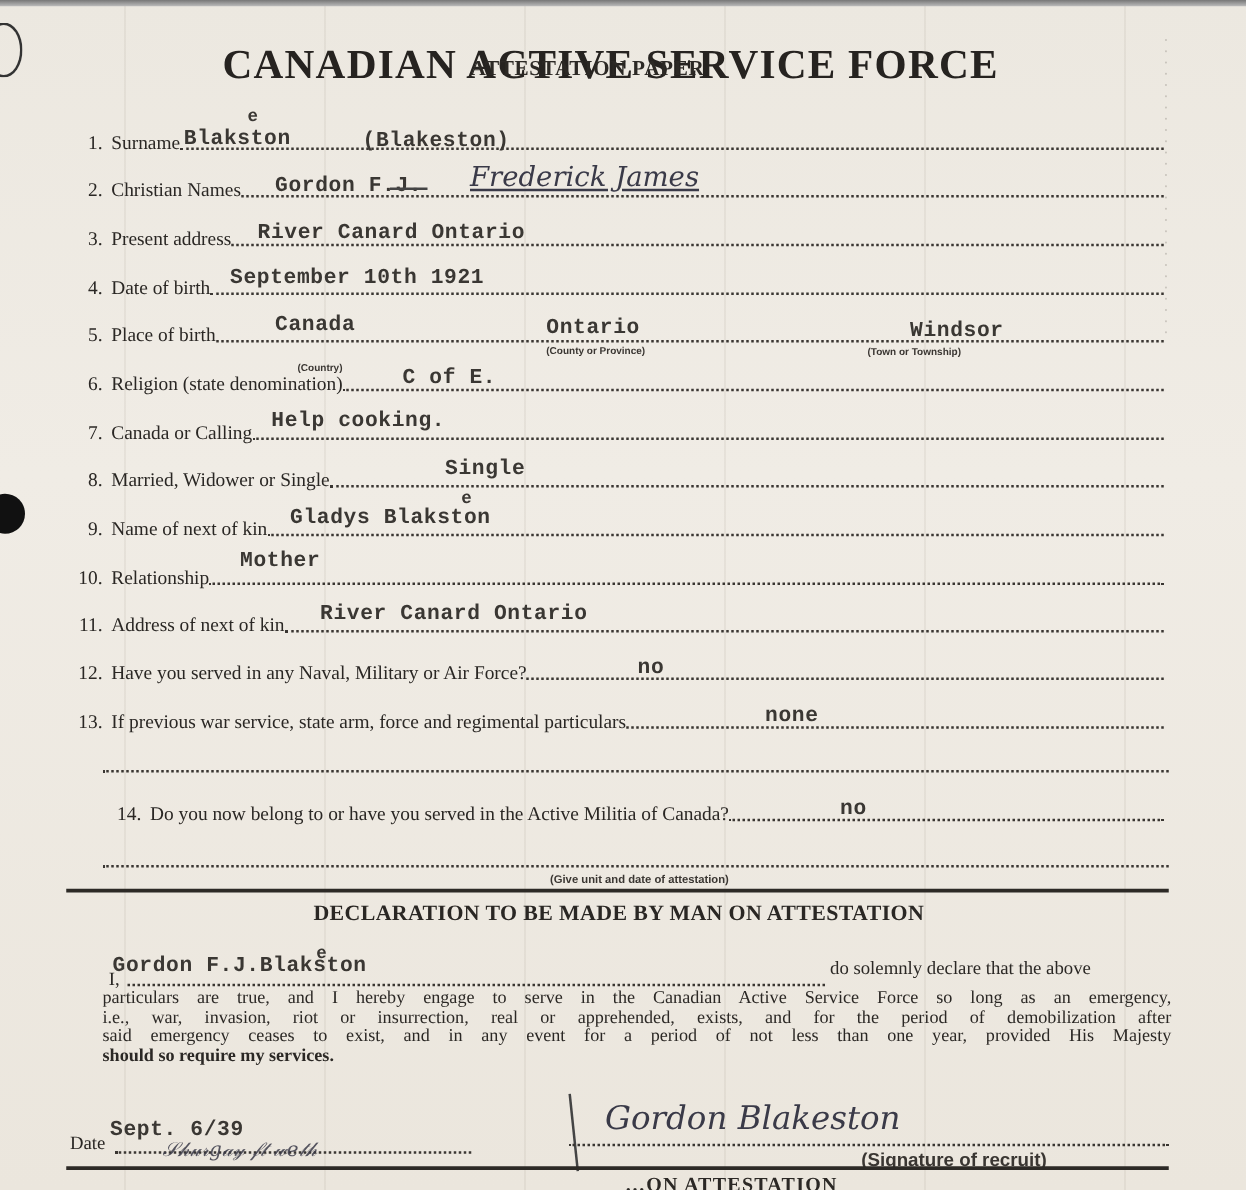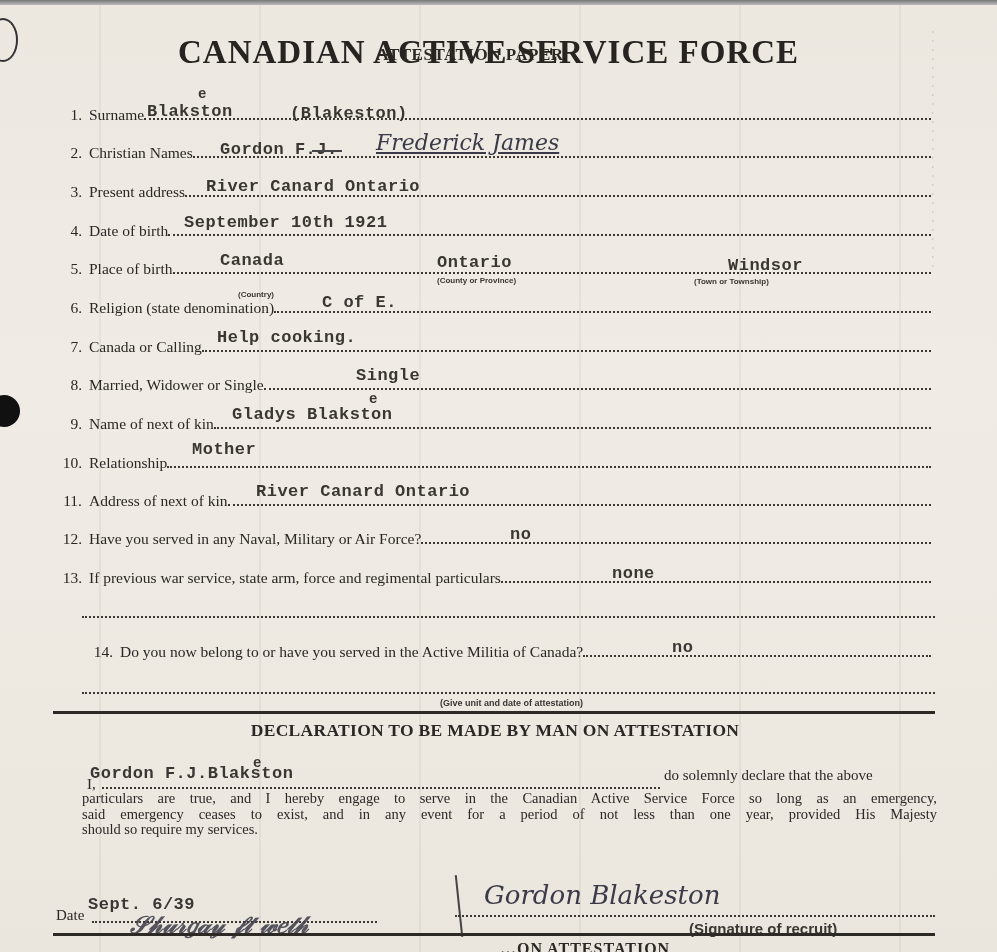--- a/index.html
+++ b/index.html
@@ -57,21 +57,21 @@
     .hline-thin { position: absolute; height: 2px; background: #3a3632; }
     .decl-title {
       position: absolute; left: 0; top: 720px; width: 990px; text-align: center;
       font-size: 17.5px; font-weight: bold; letter-spacing: 0.3px;
     }
     .decl-para {
       position: absolute; left: 82px; width: 855px;
       font-size: 14.5px; line-height: 15.5px; text-align: justify; text-align-last: justify;
       color: #2b2825;
     }
-    .decl-para .last { text-align-last: left; display: block; }
+    .decl-para .last { text-align-last: left; display: block; font-weight: bold; }
     .hole {
       position: absolute; width: 32px; height: 32px; border-radius: 50%;
       background: #111; left: -12px; top: 395px;
     }
     .bracket-left {
       position: absolute; left: -12px; top: 18px; width: 30px; height: 44px;
       border: 2px solid #333; border-radius: 50%; border-left-color: transparent;
     }
     .side-text {
       position: absolute; left: 940px; top: 30px; transform-origin: left top;
@@ -208,28 +208,29 @@
   <div class="decl-title">DECLARATION TO BE MADE BY MAN ON ATTESTATION</div>
 
   <span class="caret" style="left:253px;top:755px;">e</span>
   <span class="typed" style="left:90px;top:764px;">Gordon F.J.Blakston</span>
   <span style="position:absolute;left:87px;top:776px;font-size:15px;">I,</span>
   <div class="hline-thin" style="left:102px;width:558px;top:787px;height:0;border-bottom:2px dotted #3a3632;background:none;"></div>
   <span style="position:absolute;left:664px;top:767px;font-size:15px;color:#2b2825;">do solemnly declare that the above</span>
 
   <div class="decl-para" style="top:791px;">
     <span style="display:block;">particulars are true, and I hereby engage to serve in the Canadian Active Service Force so long as an emergency,</span>
+    <span style="display:block;">i.e., war, invasion, riot or insurrection, real or apprehended, exists, and for the period of demobilization after</span>
     <span style="display:block;">said emergency ceases to exist, and in any event for a period of not less than one year, provided His Majesty</span>
     <span class="last">should so require my services.</span>
   </div>
 
   <span style="position:absolute;left:56px;top:907px;font-size:15px;">Date</span>
   <div class="hline-thin" style="left:92px;width:285px;top:921px;height:0;border-bottom:2px dotted #3a3632;background:none;"></div>
   <span class="typed" style="left:88px;top:895px;">Sept. 6/39</span>
-  <span class="hand" style="left:130px;top:910px;font-size:24px;opacity:0.85;font-weight:bold;">𝒮𝒽𝓊𝓇𝑔𝒶𝓎 𝒻𝓉 𝓌𝑒𝓉𝒽</span>
+  <span class="hand" style="left:130px;top:910px;font-size:16px;opacity:0.85;">𝒮𝒽𝓊𝓇𝑔𝒶𝓎 𝒻𝓉 𝓌𝑒𝓉𝒽</span>
 
   <div class="stroke" style="left:458px;top:875px;width:2px;height:62px;transform:rotate(-6deg);"></div>
   <span class="hand" style="left:484px;top:880px;font-size:26px;">Gordon Blakeston</span>
   <div class="hline-thin" style="left:455px;right:62px;top:915px;height:0;border-bottom:2px dotted #3a3632;background:none;"></div>
   <span class="tiny" style="left:677px;top:920px;font-size:15px;margin-left:12px;">(Signature of recruit)</span>
 
   <div class="hline-thin" style="left:53px;right:62px;top:933px;height:3px;background:#2d2a26;"></div>
   <span style="position:absolute;left:500px;top:940px;font-size:16px;font-weight:bold;letter-spacing:1px;color:#2b2825;">…ON ATTESTATION</span>
 </div>
 

